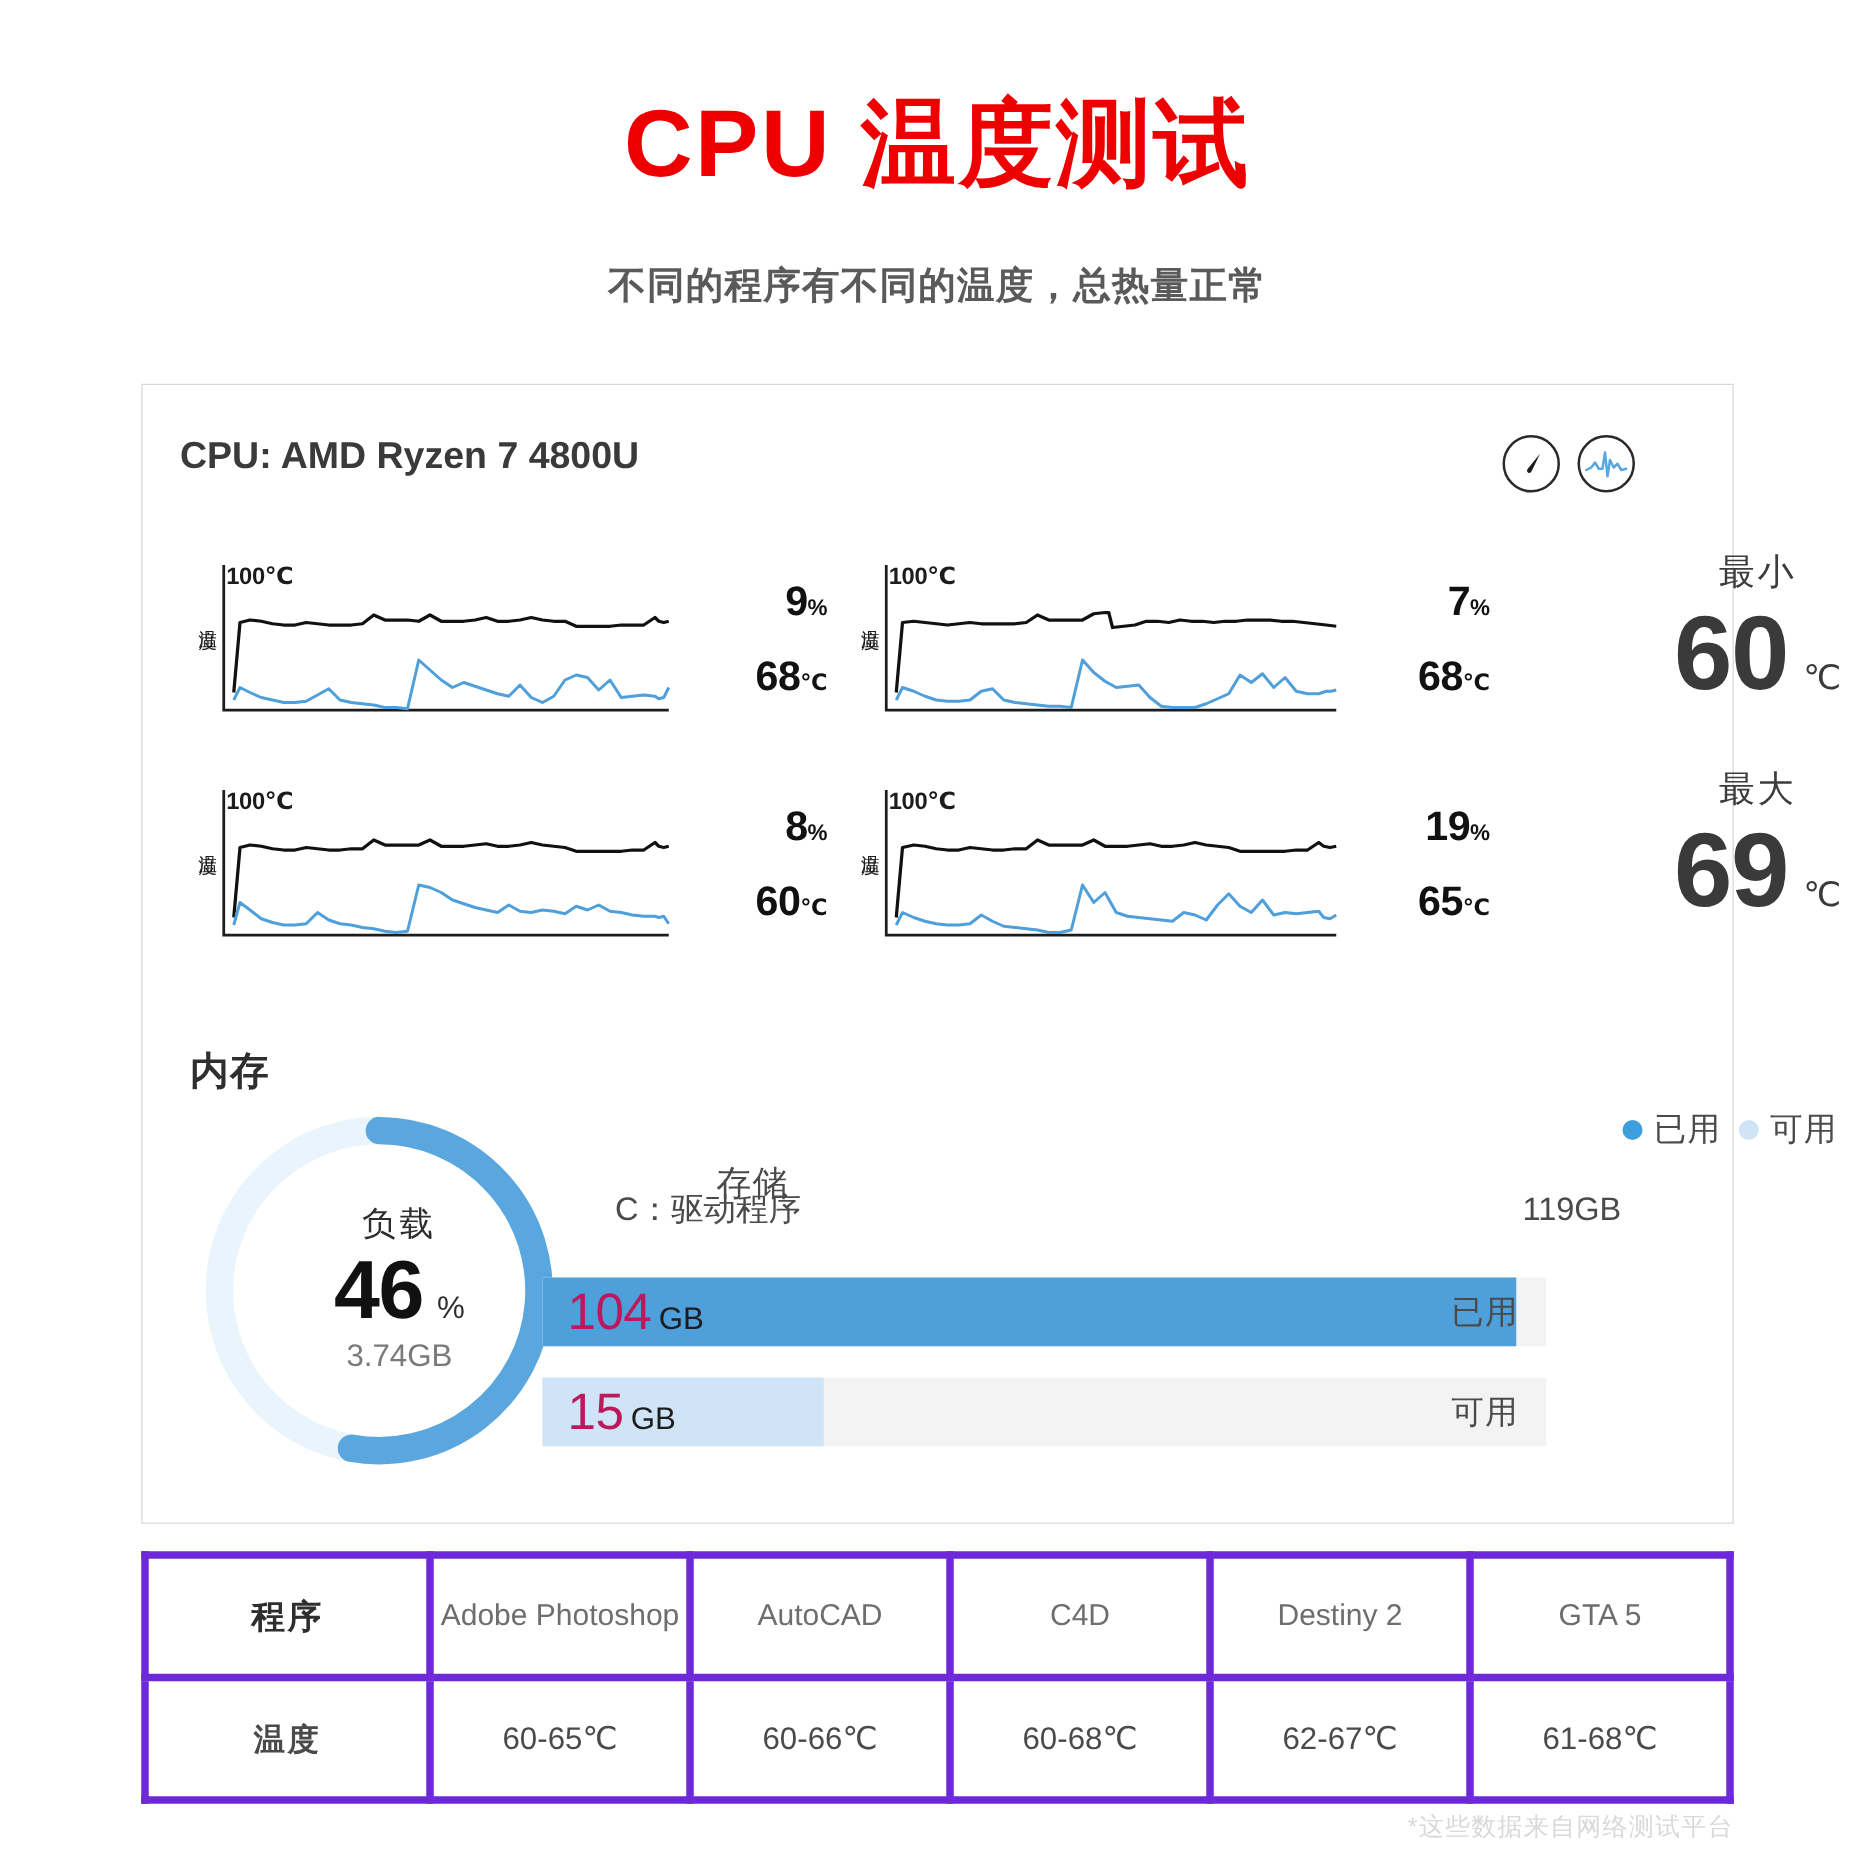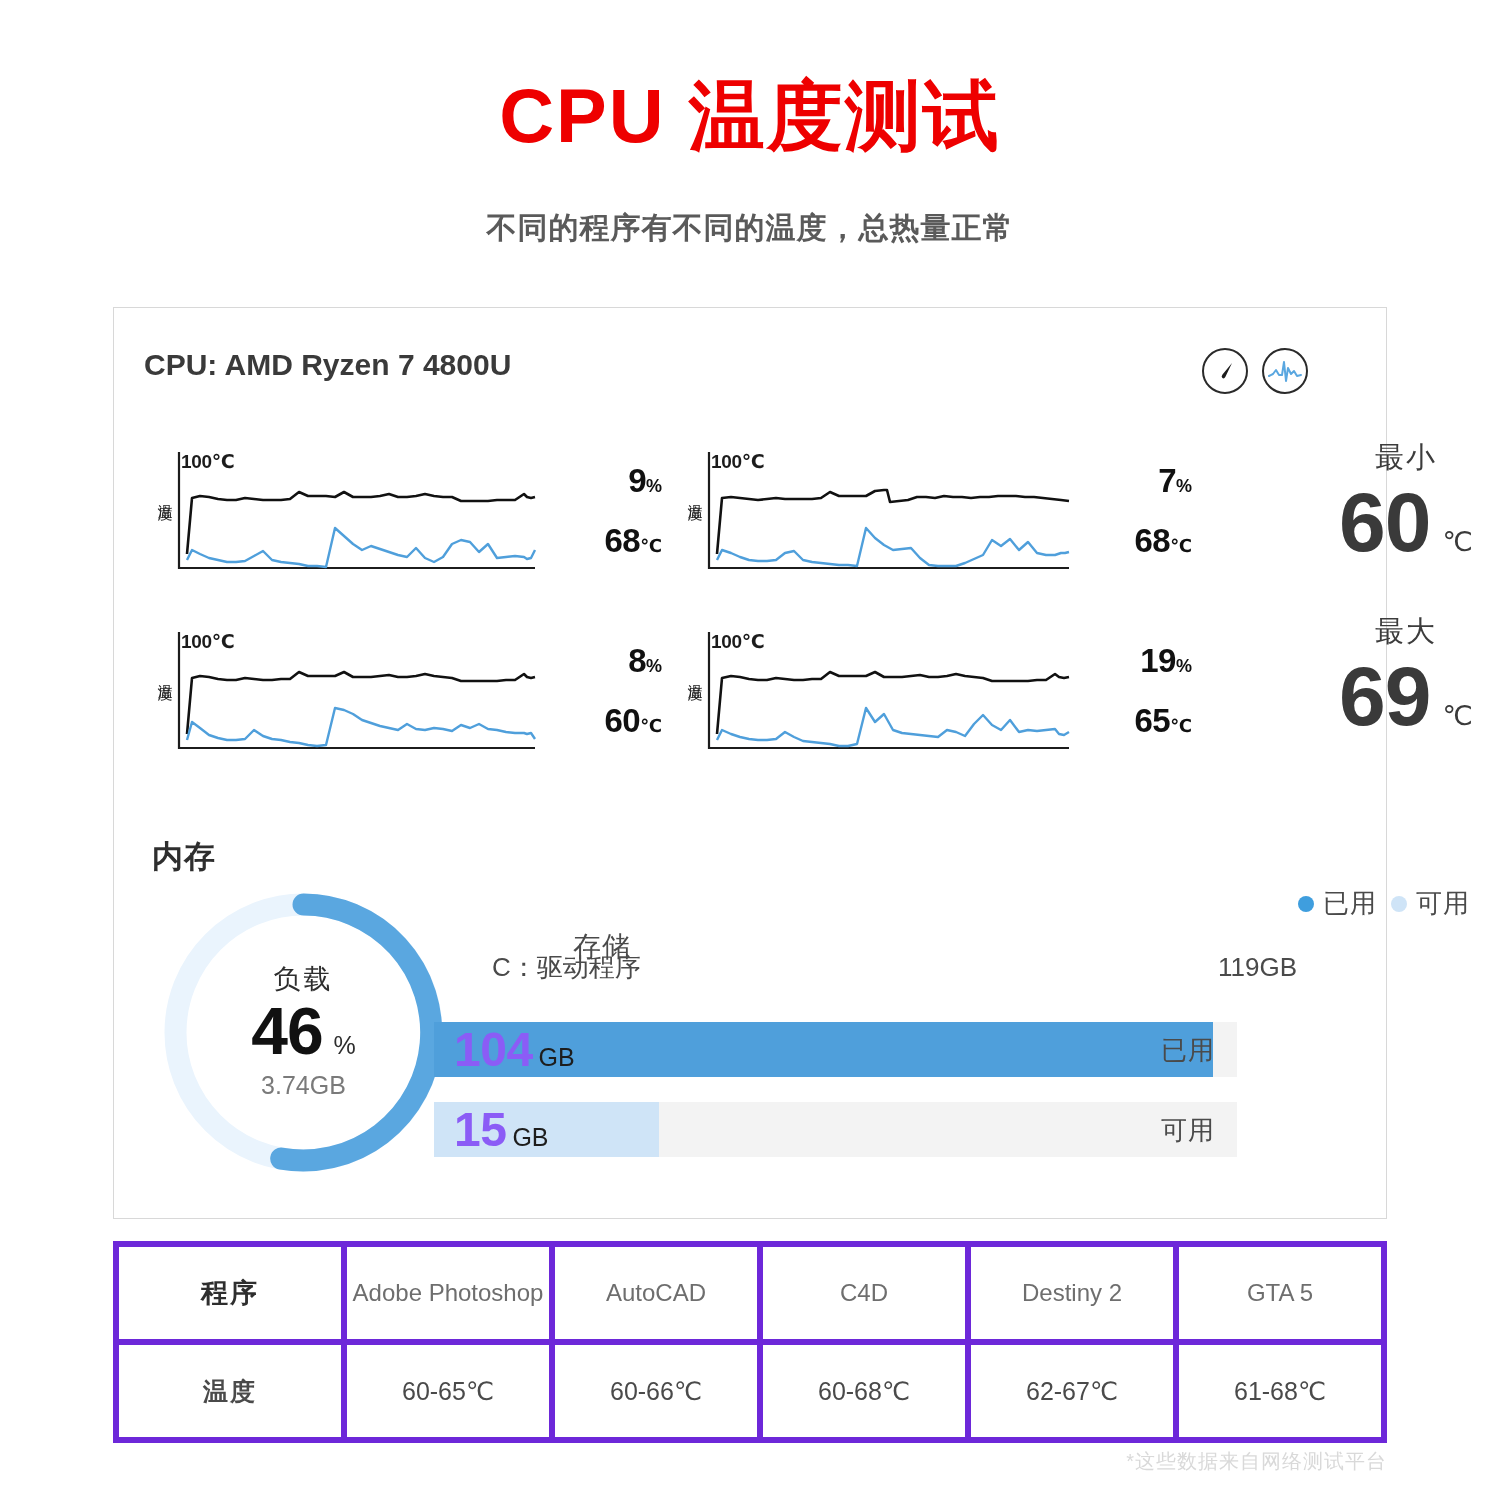--- a/index.html
+++ b/index.html
@@ -191,21 +191,21 @@
   }
   .donut-wrap {
     position: absolute;
     left: 156px;
     top: 885px;
     width: 295px;
     height: 295px;
   }
   .donut-center {
     position: absolute;
-    left: 0; top: 0;
+    left: 16px; top: 0;
     width: 295px; height: 295px;
     display: flex;
     flex-direction: column;
     align-items: center;
     justify-content: center;
   }
   .donut-label {
     font-size: 27px;
     color: #2e2e2e;
     letter-spacing: 3px;
@@ -303,23 +303,23 @@
   .bar-value {
     position: absolute;
     left: 20px;
     top: 50%;
     transform: translateY(-50%);
     display: flex;
     align-items: baseline;
     z-index: 2;
   }
   .bar-num {
-    font-size: 48px;
-    font-weight: bold;
-    color: #8b5cf6;
+    font-size: 41px;
+    font-weight: normal;
+    color: #be185d;
     line-height: 1;
     letter-spacing: -0.5px;
   }
   .bar-unit {
     font-size: 25px;
     color: #1d1d1d;
     margin-left: 6px;
   }
   .bar-tag {
     position: absolute;

